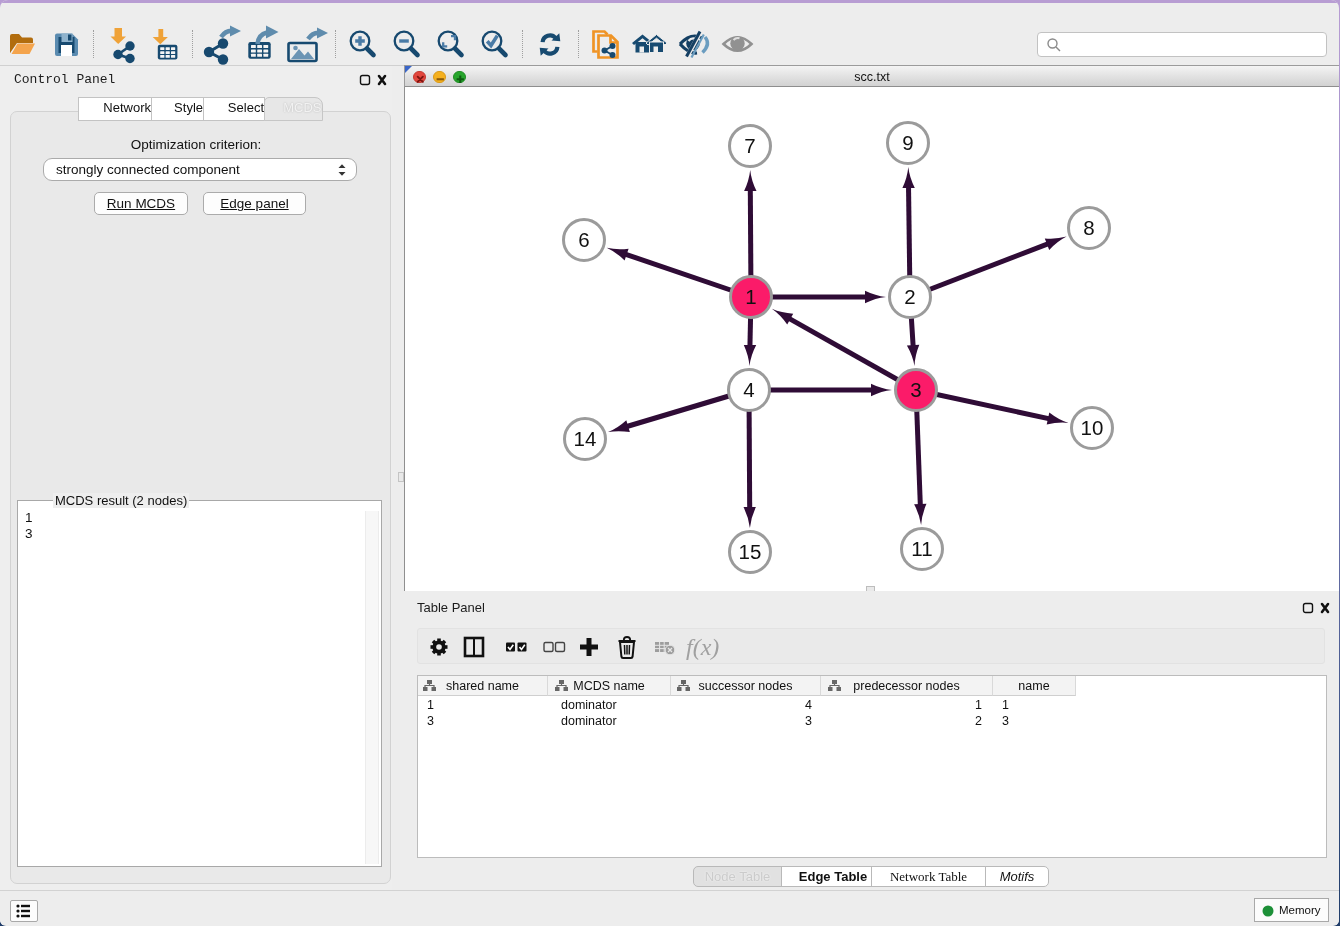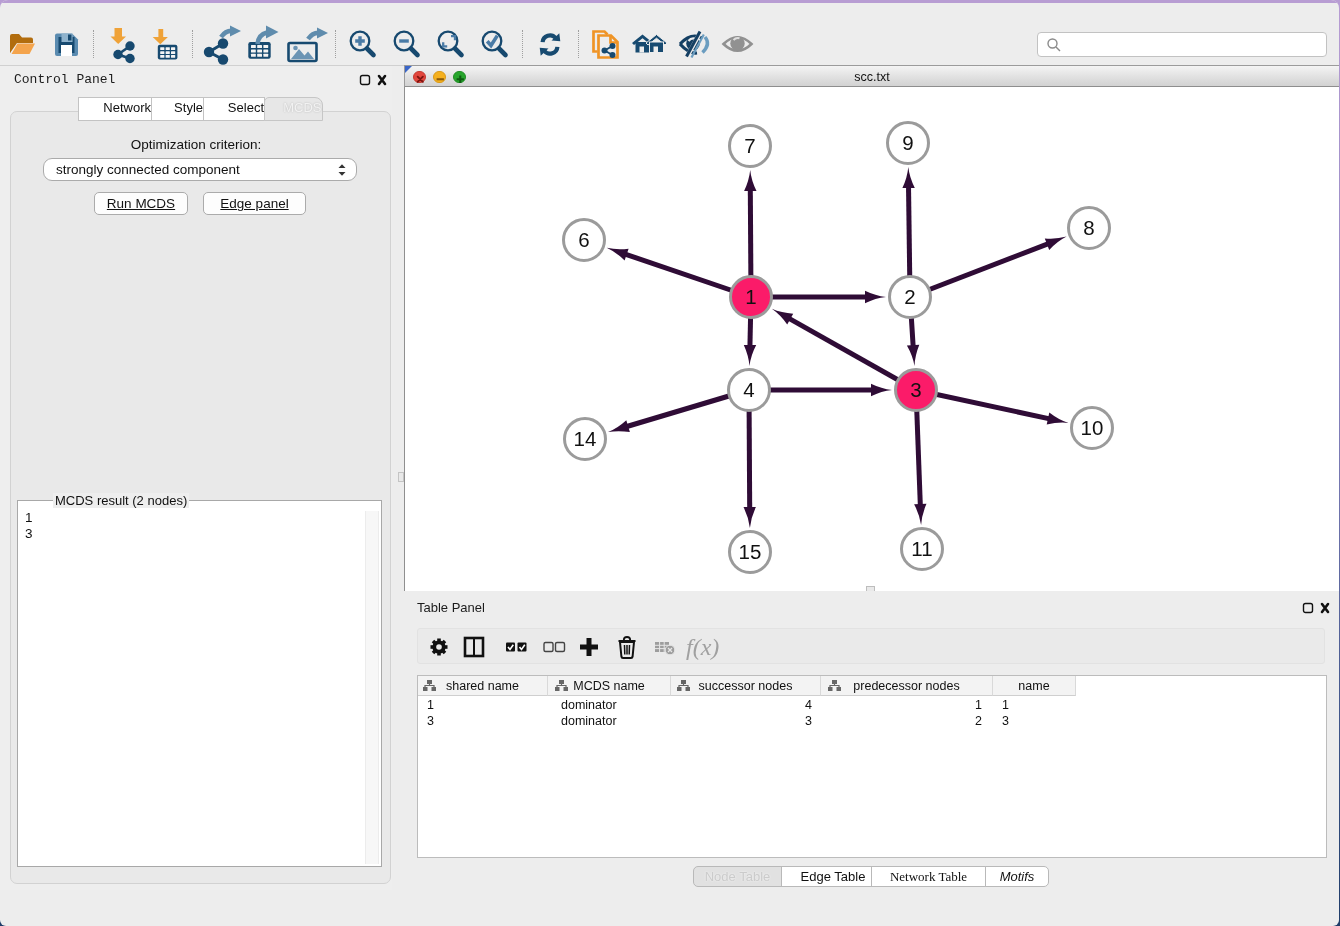--- a/index.html
+++ b/index.html
@@ -436,20 +436,38 @@
       <div class="td" style="left:253px; top:21px; width:141px; text-align:right;">4</div>
       <div class="td" style="left:403px; top:21px; width:161px; text-align:right;">1</div>
       <div class="td" style="left:584px; top:21px;">1</div>
       <div class="td" style="left:9px; top:37px;">3</div>
       <div class="td" style="left:143px; top:37px;">dominator</div>
       <div class="td" style="left:253px; top:37px; width:141px; text-align:right;">3</div>
       <div class="td" style="left:403px; top:37px; width:161px; text-align:right;">2</div>
       <div class="td" style="left:584px; top:37px;">3</div>
     </div>
     <div class="btab" style="left:289px; width:89px; background:#e1e1e1; color:#cbcbcb; text-shadow:0 0 2px #f8f8f8; border-radius:5px 0 0 5px;">Node Table</div>
-    <div class="btab" style="left:377px; width:104px;">Edge Table</div>
+    <div class="btab" style="left:377px; width:104px;font-weight:bold;">Edge Table</div>
     <div class="btab" style="left:467px; width:115px;font-family:Liberation Serif, serif;">Network Table</div>
     <div class="btab" style="left:581px; width:64px; border-radius:0 5px 5px 0;font-style:italic;">Motifs</div>
   </div>
 
   <div style="position:absolute;left:398px;top:472px;width:6px;height:10px;background:#e9e9e9;border:1px solid #c4c4c4;"></div>
 
+  <div id="statusbar">
+    <div id="listbtn">
+      <svg width="26" height="20" viewBox="0 0 26 20">
+        <circle cx="7" cy="5" r="1.6" fill="#111"></circle>
+          <circle cx="7" cy="10" r="1.6" fill="#111"></circle>
+          <circle cx="7" cy="15" r="1.6" fill="#111"></circle>
+        <rect x="10" y="3.8" width="9" height="2.4" fill="#111"></rect>
+          <rect x="10" y="8.8" width="9" height="2.4" fill="#111"></rect>
+          <rect x="10" y="13.8" width="9" height="2.4" fill="#111"></rect>
+      </svg>
+    </div>
+    <div id="memorybtn">
+      <svg width="12" height="12" style="position:absolute;left:7px;top:5.5px;" viewBox="0 0 12 12">
+          <circle cx="6" cy="6" r="5.5" fill="#1d9038"></circle>
+        </svg>
+      <span style="position:absolute;left:24px;top:4.5px;">Memory</span>
+    </div>
+  </div>
 </div>
 
 </body></html>

